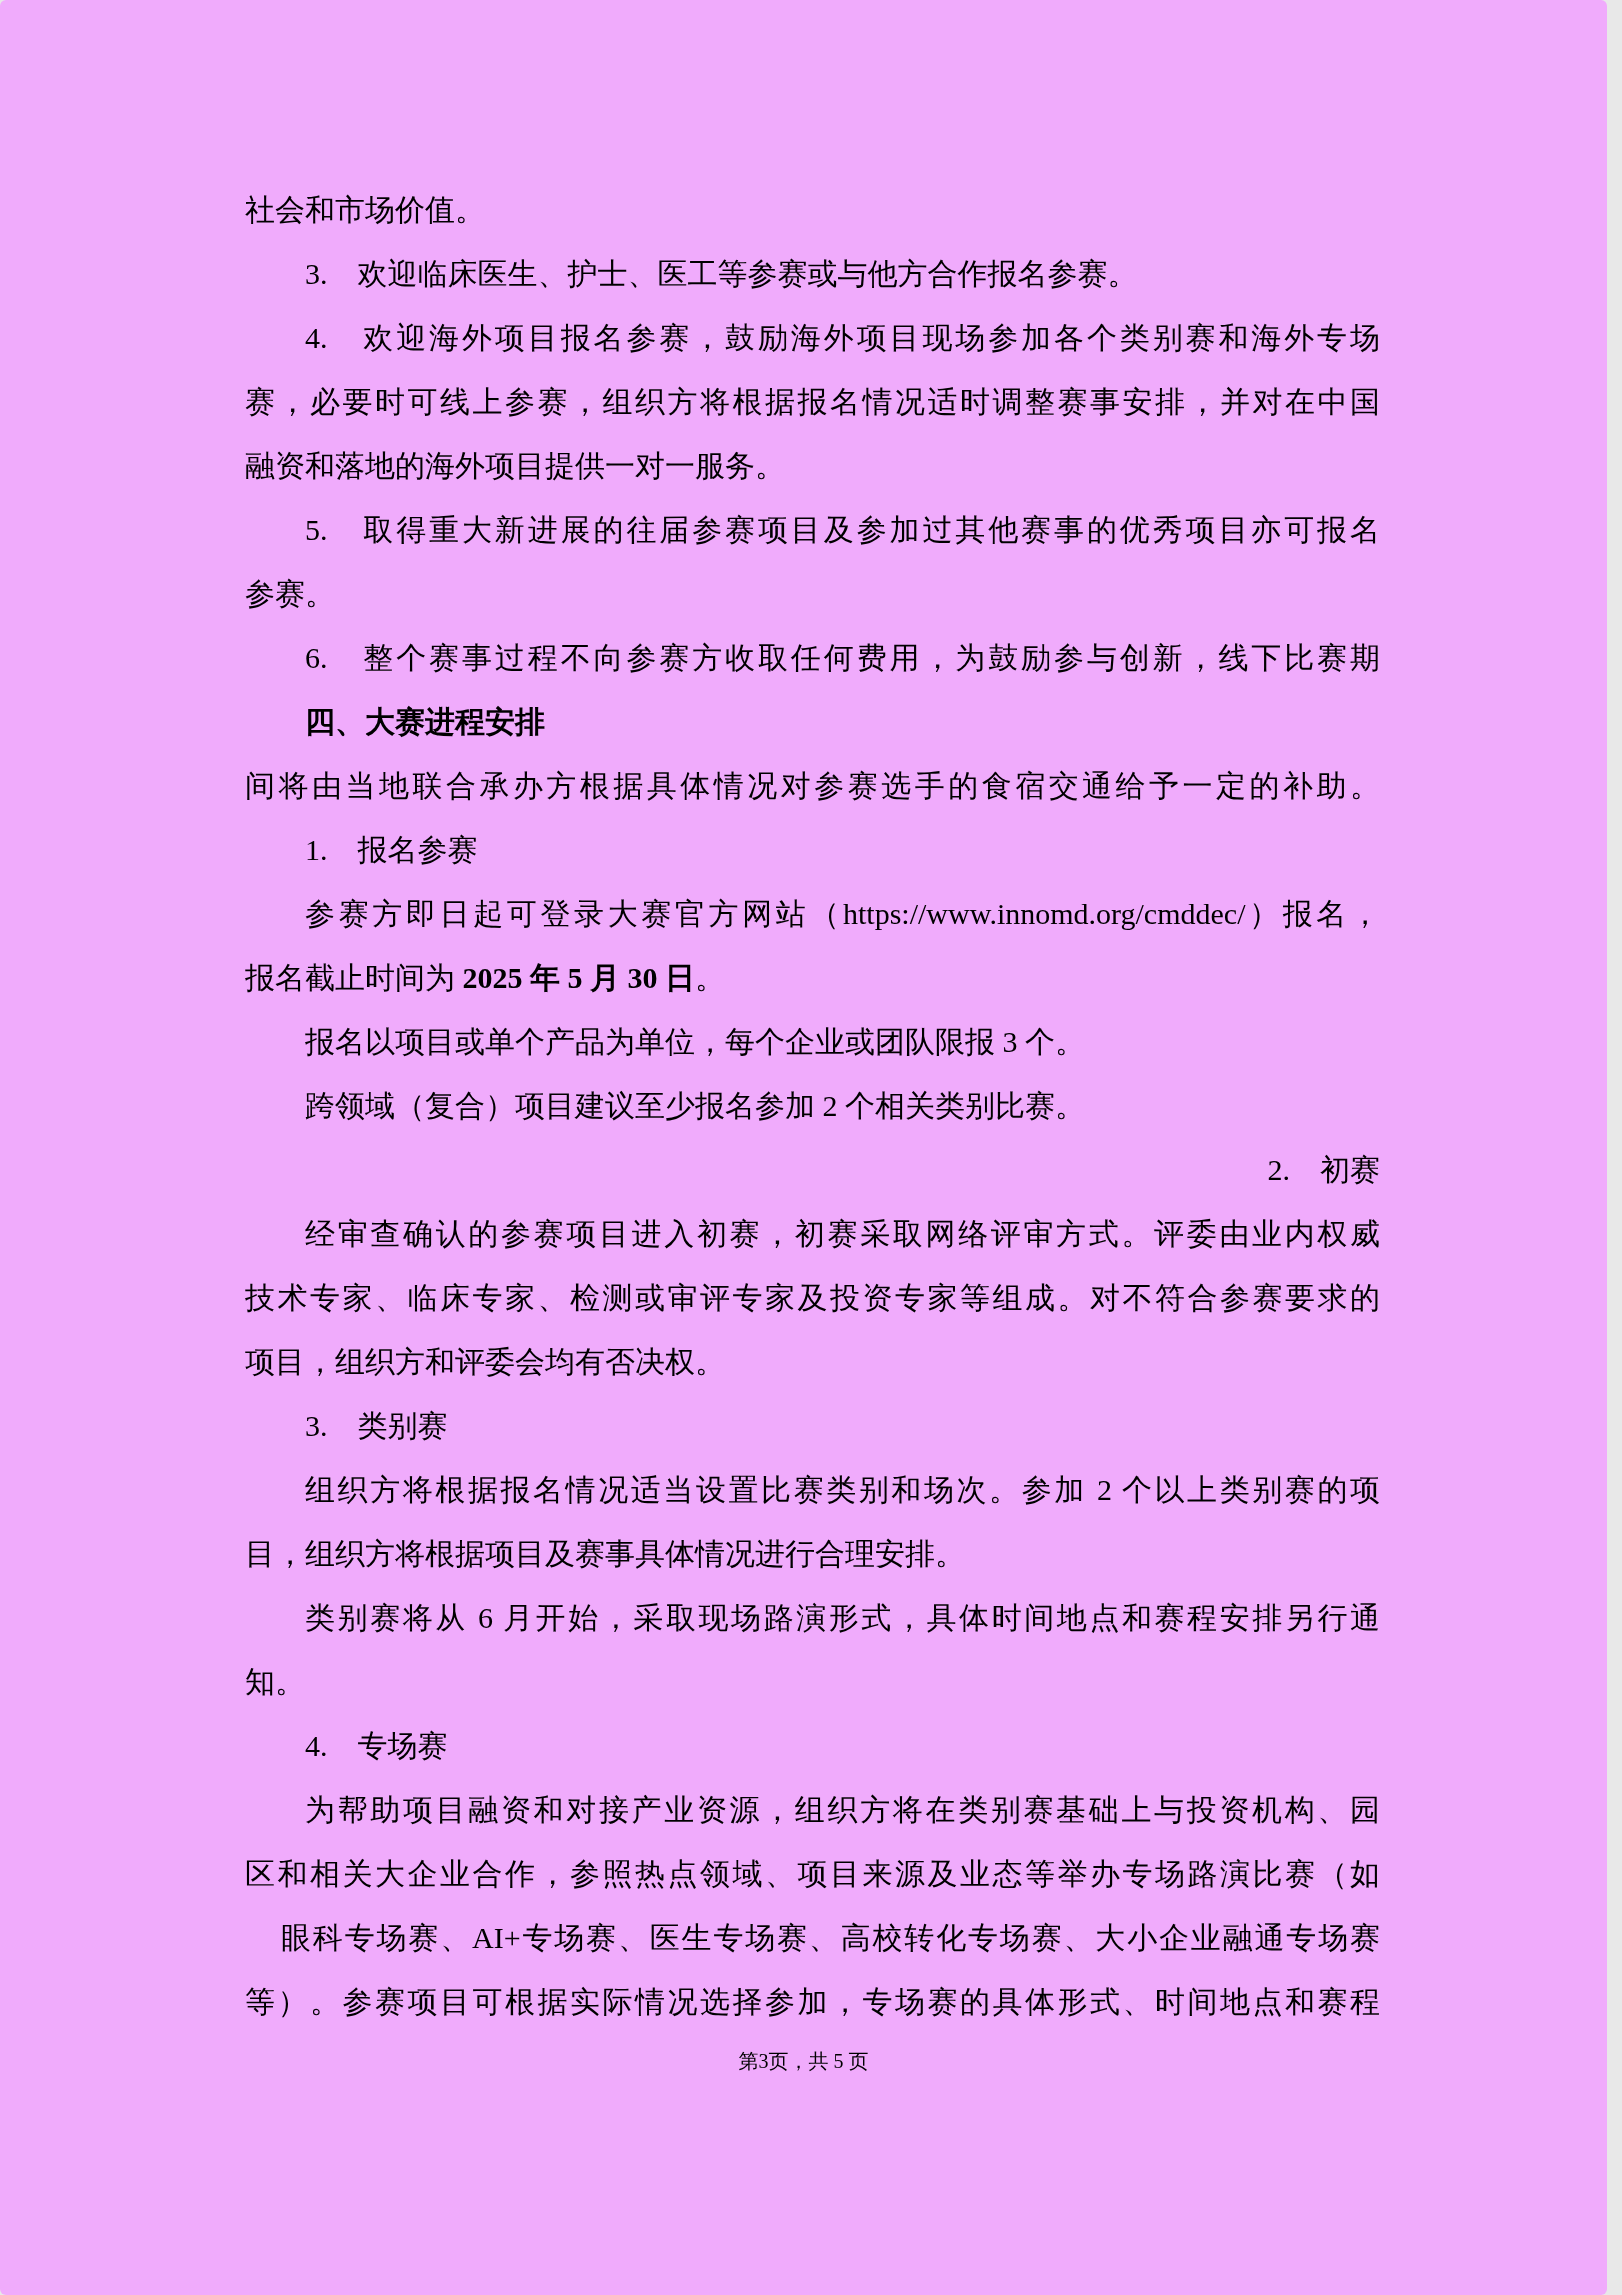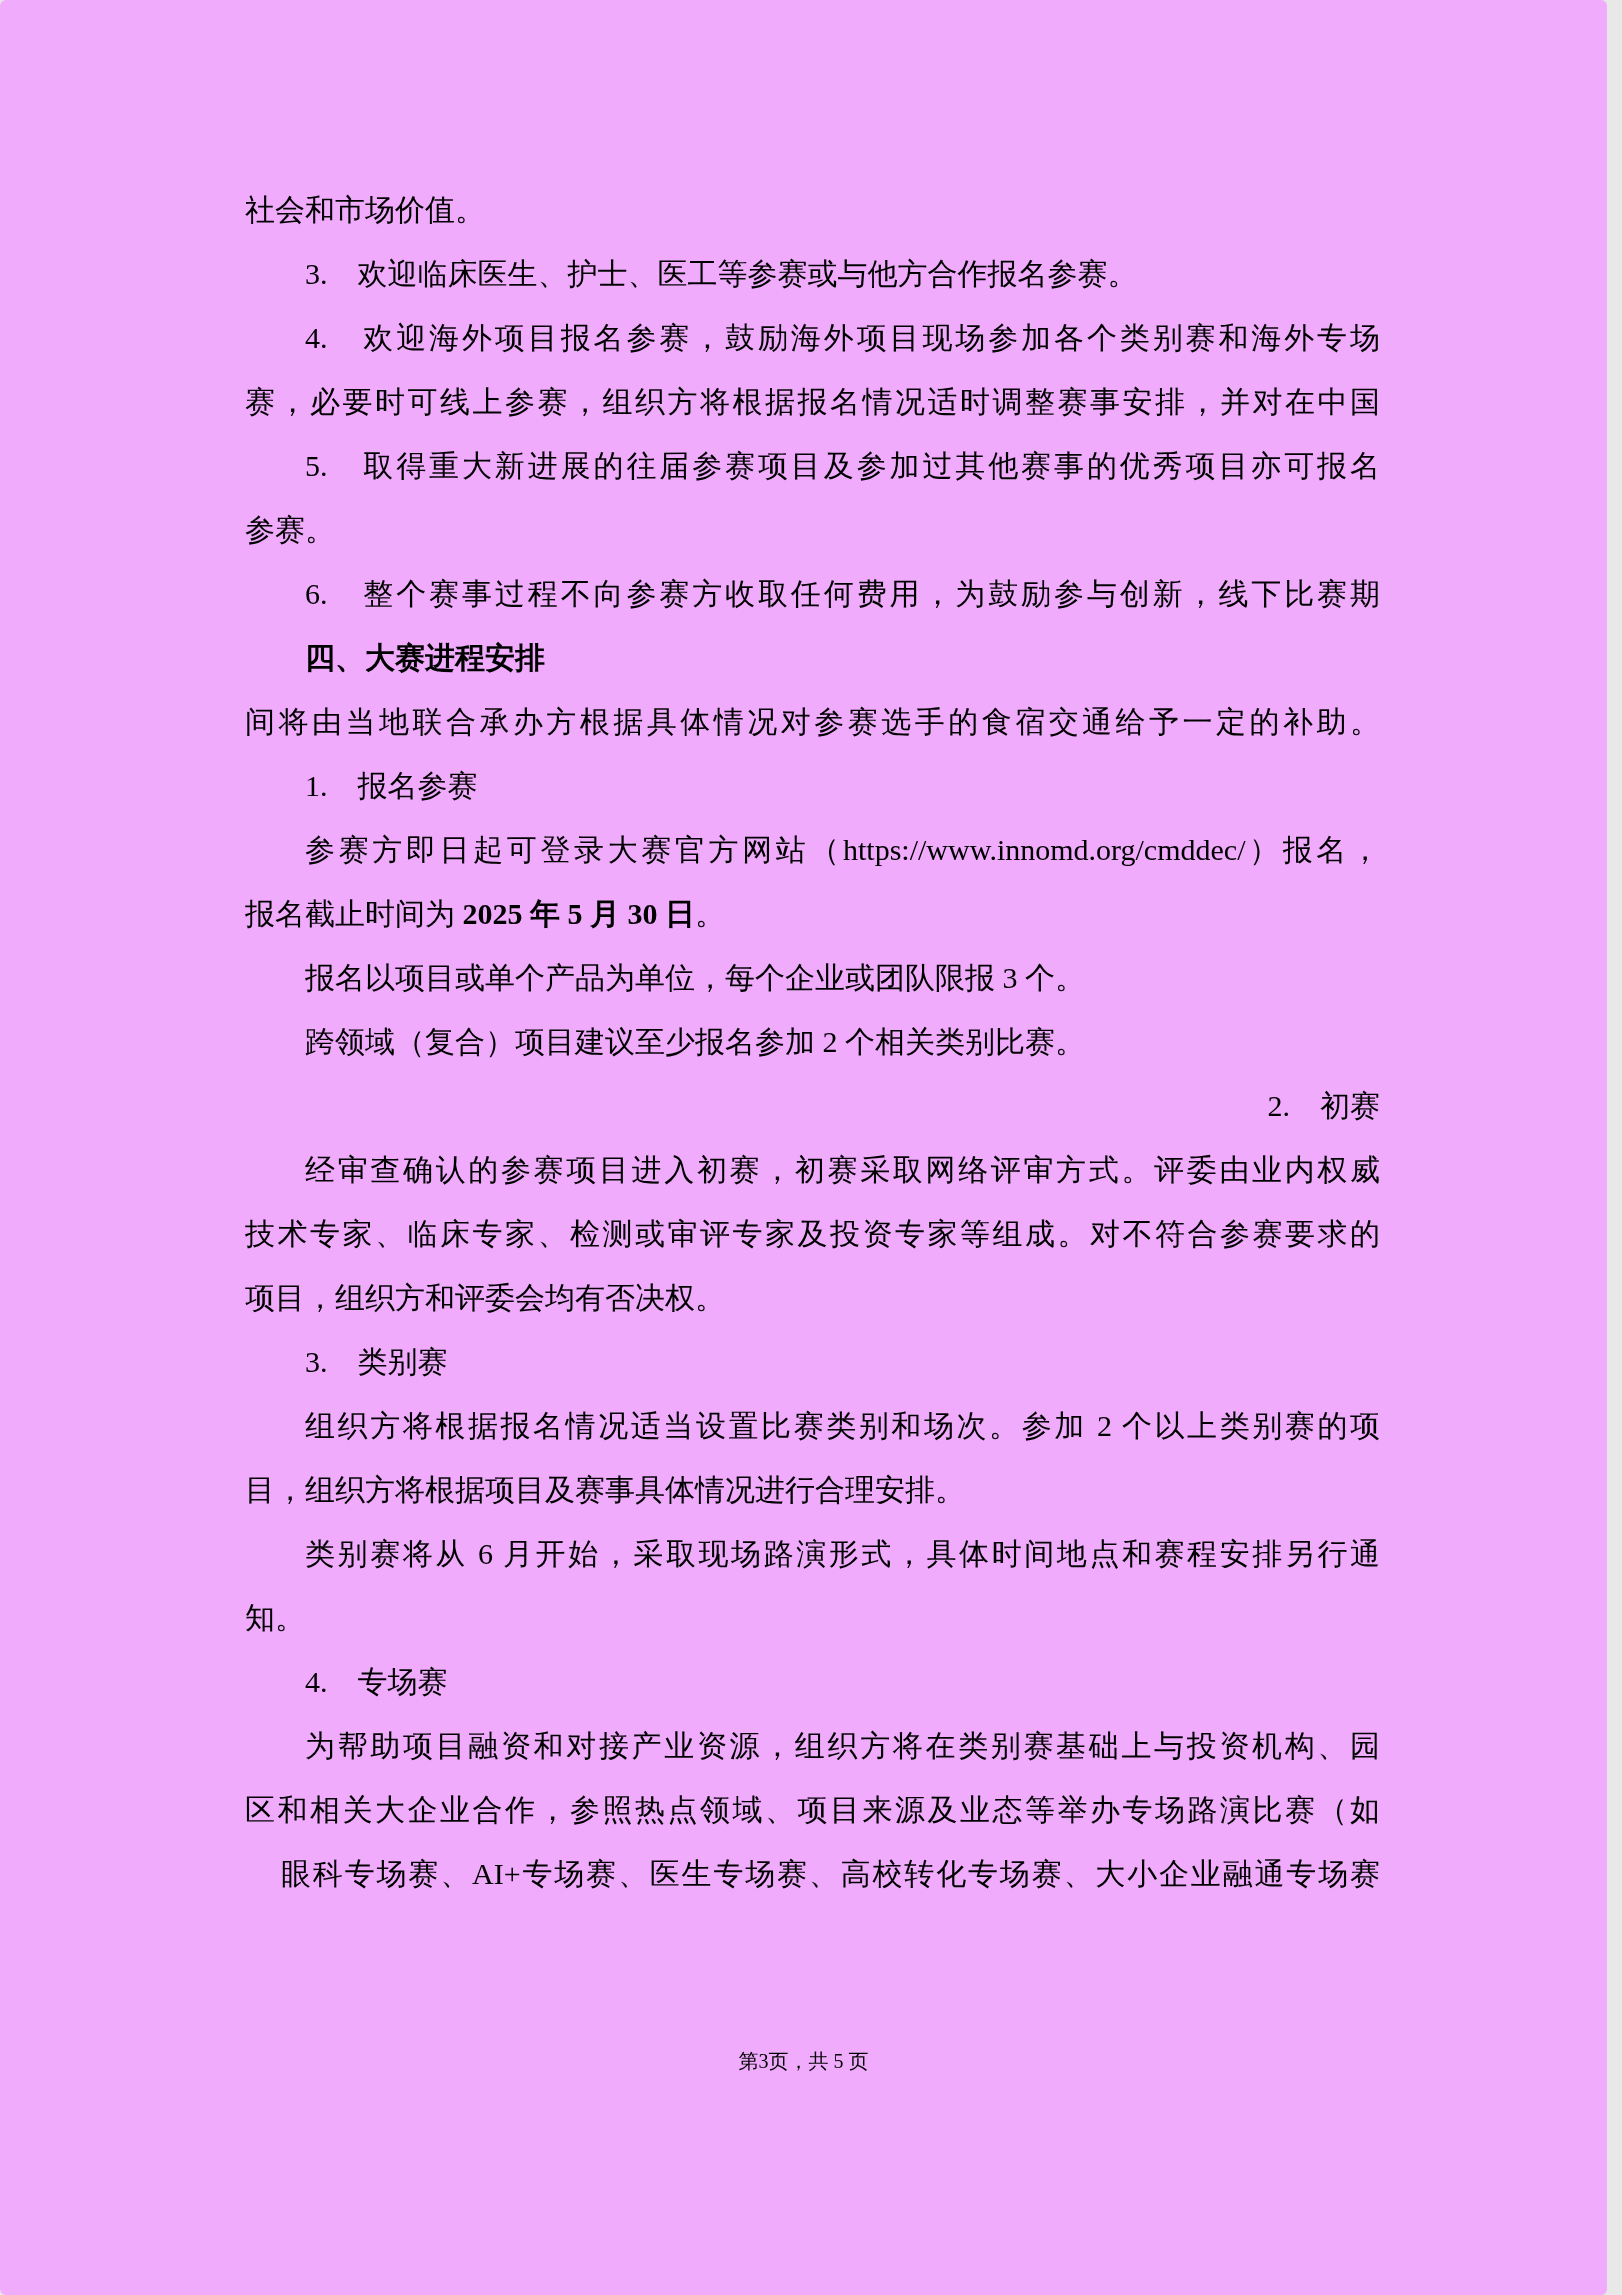--- a/index.html
+++ b/index.html
@@ -49,20 +49,21 @@
 </style>
 </head>
 <body>
 
 <div class="page">
   <div class="content">
       <div class="line" style="padding-left: 0em;"><span>社会和市场价值。</span></div>
       <div class="line" style="padding-left: 2em;"><span>3.　欢迎临床医生、护士、医工等参赛或与他方合作报名参赛。</span></div>
       <div class="line fill" style="padding-left: 2em;"><span>4.　欢迎海外项目报名参赛，鼓励海外项目现场参加各个类别赛和海外专场</span></div>
       <div class="line fill" style="padding-left: 0em;"><span>赛，必要时可线上参赛，组织方将根据报名情况适时调整赛事安排，并对在中国</span></div>
+      <div class="line" style="padding-left: 0em;"><span>融资和落地的海外项目提供一对一服务。</span></div>
       <div class="line fill" style="padding-left: 2em;"><span>5.　取得重大新进展的往届参赛项目及参加过其他赛事的优秀项目亦可报名</span></div>
       <div class="line" style="padding-left: 0em;"><span>参赛。</span></div>
       <div class="line fill" style="padding-left: 2em;"><span>6.　整个赛事过程不向参赛方收取任何费用，为鼓励参与创新，线下比赛期</span></div>
       <div class="line" style="padding-left: 2em;"><span class="b">四、大赛进程安排</span></div>
       <div class="line fill" style="padding-left: 0em;"><span>间将由当地联合承办方根据具体情况对参赛选手的食宿交通给予一定的补助。</span></div>
       <div class="line" style="padding-left: 2em;"><span>1.　报名参赛</span></div>
       <div class="line fill" style="padding-left: 2em;"><span>参赛方即日起可登录大赛官方网站（https://www.innomd.org/cmddec/）报名，</span></div>
       <div class="line" style="padding-left: 0em;"><span>报名截止时间为 </span><span class="b">2025 年 5 月 30 日</span><span>。</span></div>
       <div class="line" style="padding-left: 2em;"><span>报名以项目或单个产品为单位，每个企业或团队限报 3 个。</span></div>
       <div class="line" style="padding-left: 2em;"><span>跨领域（复合）项目建议至少报名参加 2 个相关类别比赛。</span></div>
@@ -72,16 +73,17 @@
       <div class="line" style="padding-left: 0em;"><span>项目，组织方和评委会均有否决权。</span></div>
       <div class="line" style="padding-left: 2em;"><span>3.　类别赛</span></div>
       <div class="line fill" style="padding-left: 2em;"><span>组织方将根据报名情况适当设置比赛类别和场次。参加 2 个以上类别赛的项</span></div>
       <div class="line" style="padding-left: 0em;"><span>目，组织方将根据项目及赛事具体情况进行合理安排。</span></div>
       <div class="line fill" style="padding-left: 2em;"><span>类别赛将从 6 月开始，采取现场路演形式，具体时间地点和赛程安排另行通</span></div>
       <div class="line" style="padding-left: 0em;"><span>知。</span></div>
       <div class="line" style="padding-left: 2em;"><span>4.　专场赛</span></div>
       <div class="line fill" style="padding-left: 2em;"><span>为帮助项目融资和对接产业资源，组织方将在类别赛基础上与投资机构、园</span></div>
       <div class="line fill" style="padding-left: 0em;"><span>区和相关大企业合作，参照热点领域、项目来源及业态等举办专场路演比赛（如</span></div>
       <div class="line fill" style="padding-left: 0em; margin-left: 36px;"><span>眼科专场赛、AI+专场赛、医生专场赛、高校转化专场赛、大小企业融通专场赛</span></div>
+      <div class="line fill" style="padding-left: 0em;"><span>等）。参赛项目可根据实际情况选择参加，专场赛的具体形式、时间地点和赛程</span></div>
     </div>
   <div class="footer">第3页，共 5 页</div>
 </div>
 
 
 </body></html>

